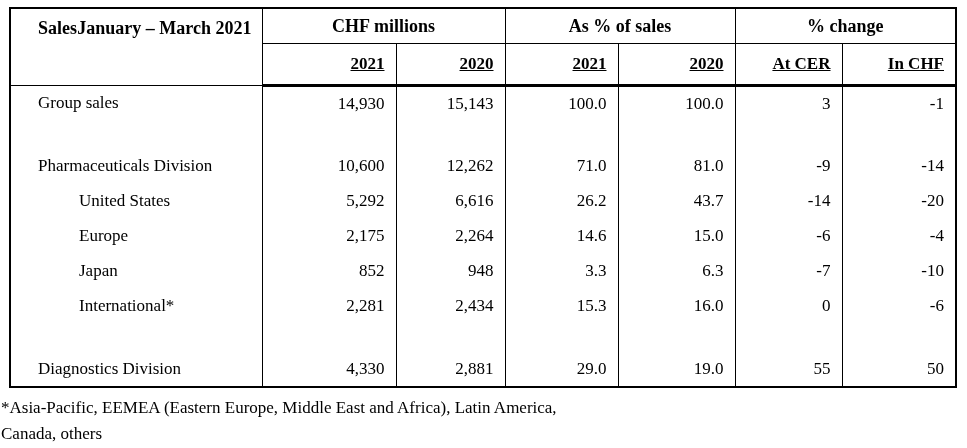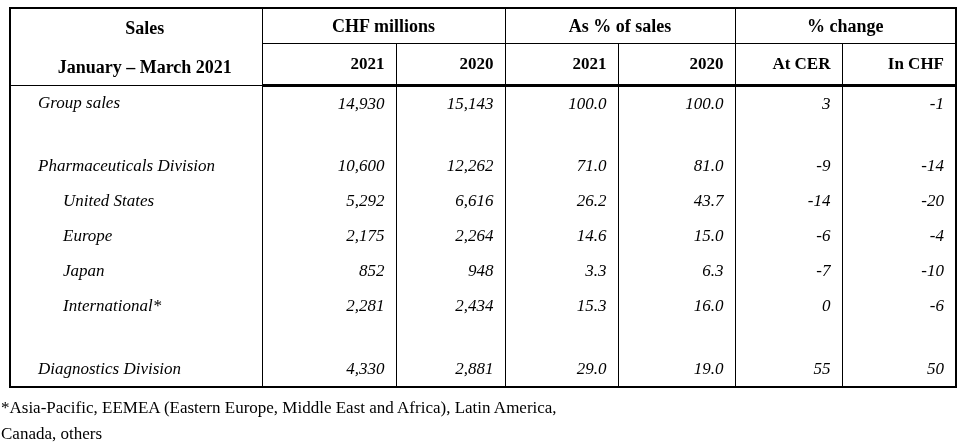--- a/index.html
+++ b/index.html
@@ -35,46 +35,47 @@
   }
 
   
   th.corner {
     border-bottom: 3px solid #000;
     text-align: left;
     vertical-align: top;
     padding: 9px 10px 7px 27px;
   }
   .corner-inner {
-    display: flex; flex-direction: column; justify-content: space-between;
+    display: flex; justify-content: space-between;
     height: 60px;
   }
   .corner-inner .t1, .corner-inner .t2 { font-weight: bold; font-size: 18px; white-space: nowrap; }
   tr.group-row th {
     height: 34px;
     border-bottom: 1px solid #000;
     font-weight: bold;
     text-align: center;
     font-size: 18px;
   }
   tr.year-row th {
     height: 40px;
     border-bottom: 3px solid #000;
     font-weight: bold;
     text-align: right;
     padding-right: 11px;
     font-size: 17px;
+    text-decoration: underline;
   }
 
   
   tbody td { border-top: none; border-bottom: none; }
-  tr.data td { height: 35px; font-style: italic; }
+  tr.data td { height: 35px; }
   tr.spacer td { height: 28px; }
   td.label { text-align: left; padding-left: 27px; white-space: nowrap; }
-  td.label.sub { padding-left: 52px; }
+  td.label.sub { padding-left: 68px; }
   td.num { text-align: right; padding-right: 11px; }
 
   
   .footnote {
     position: absolute; left: 1px; top: 395px;
     font-size: 17px; line-height: 26px;
     white-space: nowrap;
   }
 </style>
 </head>

